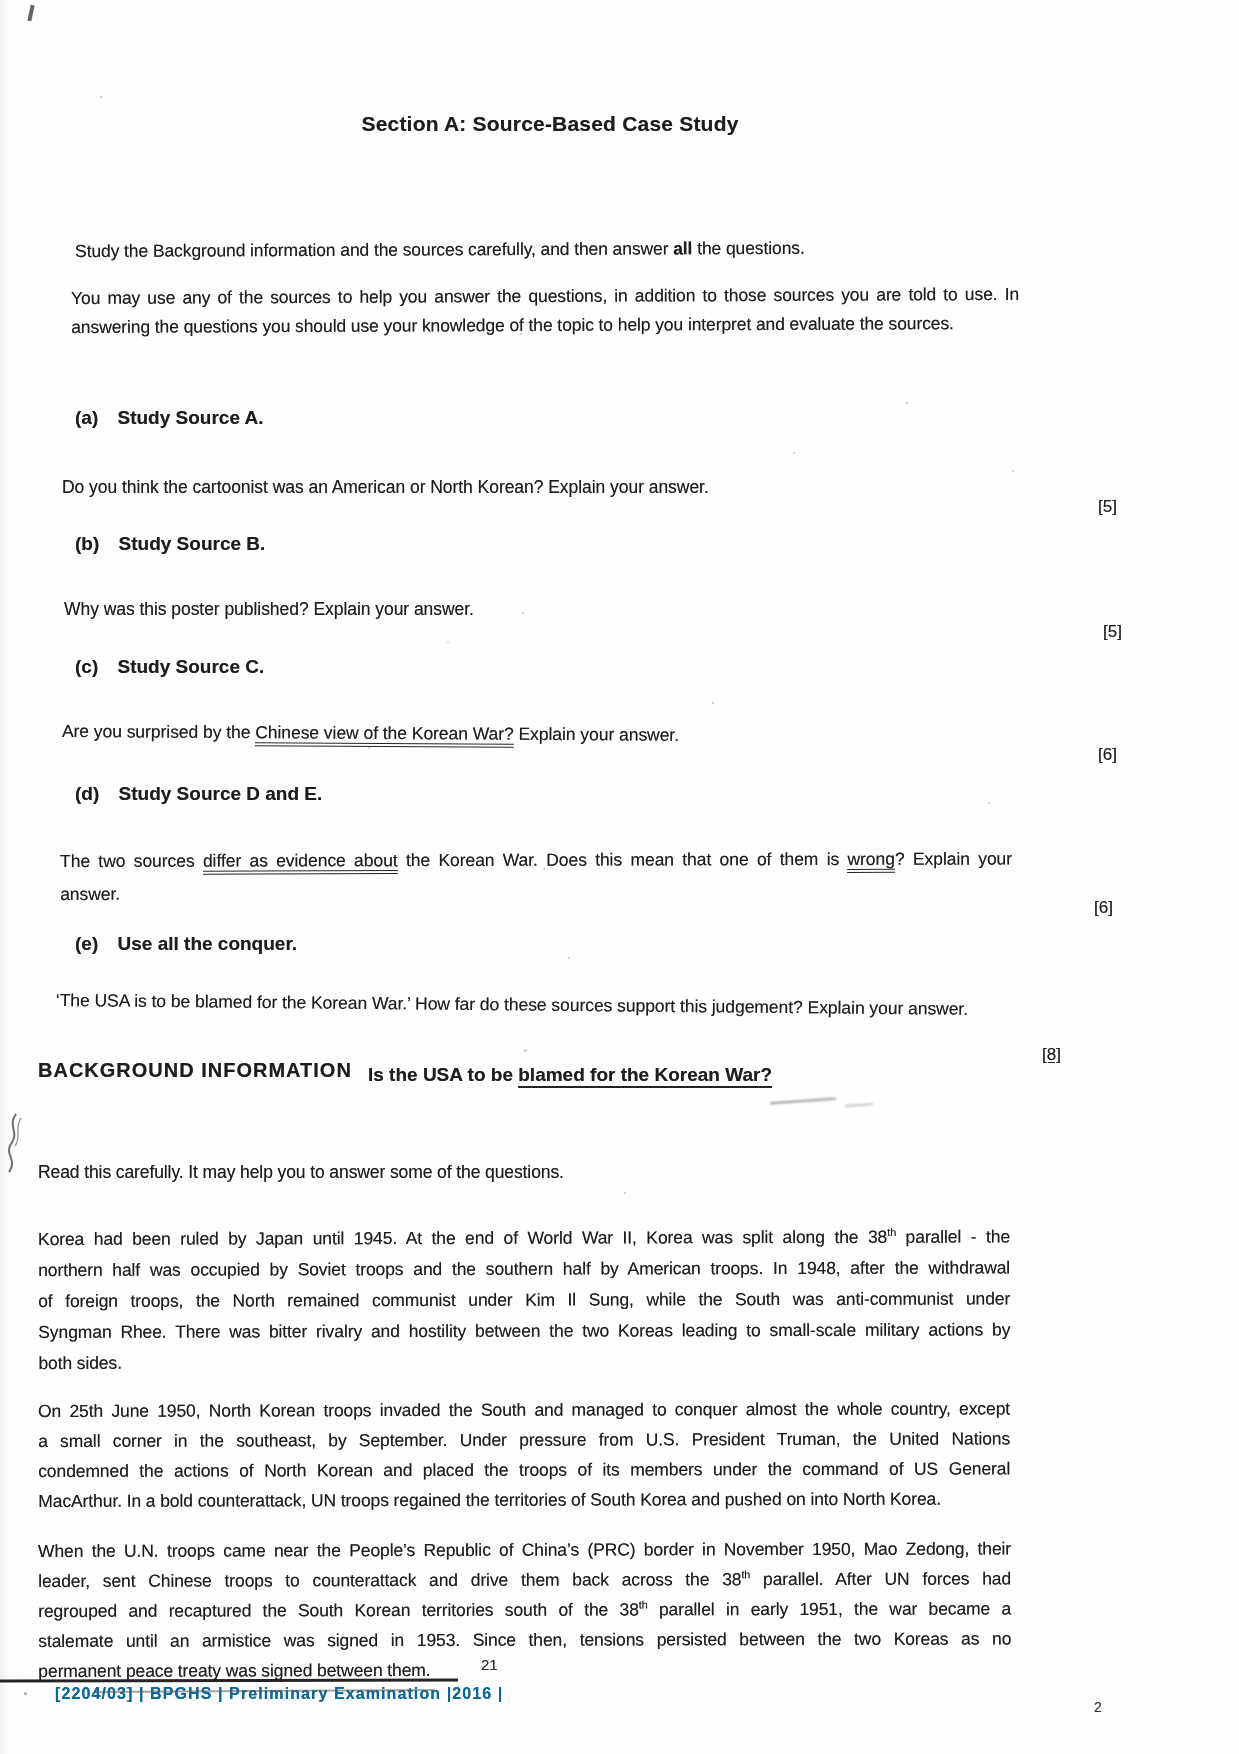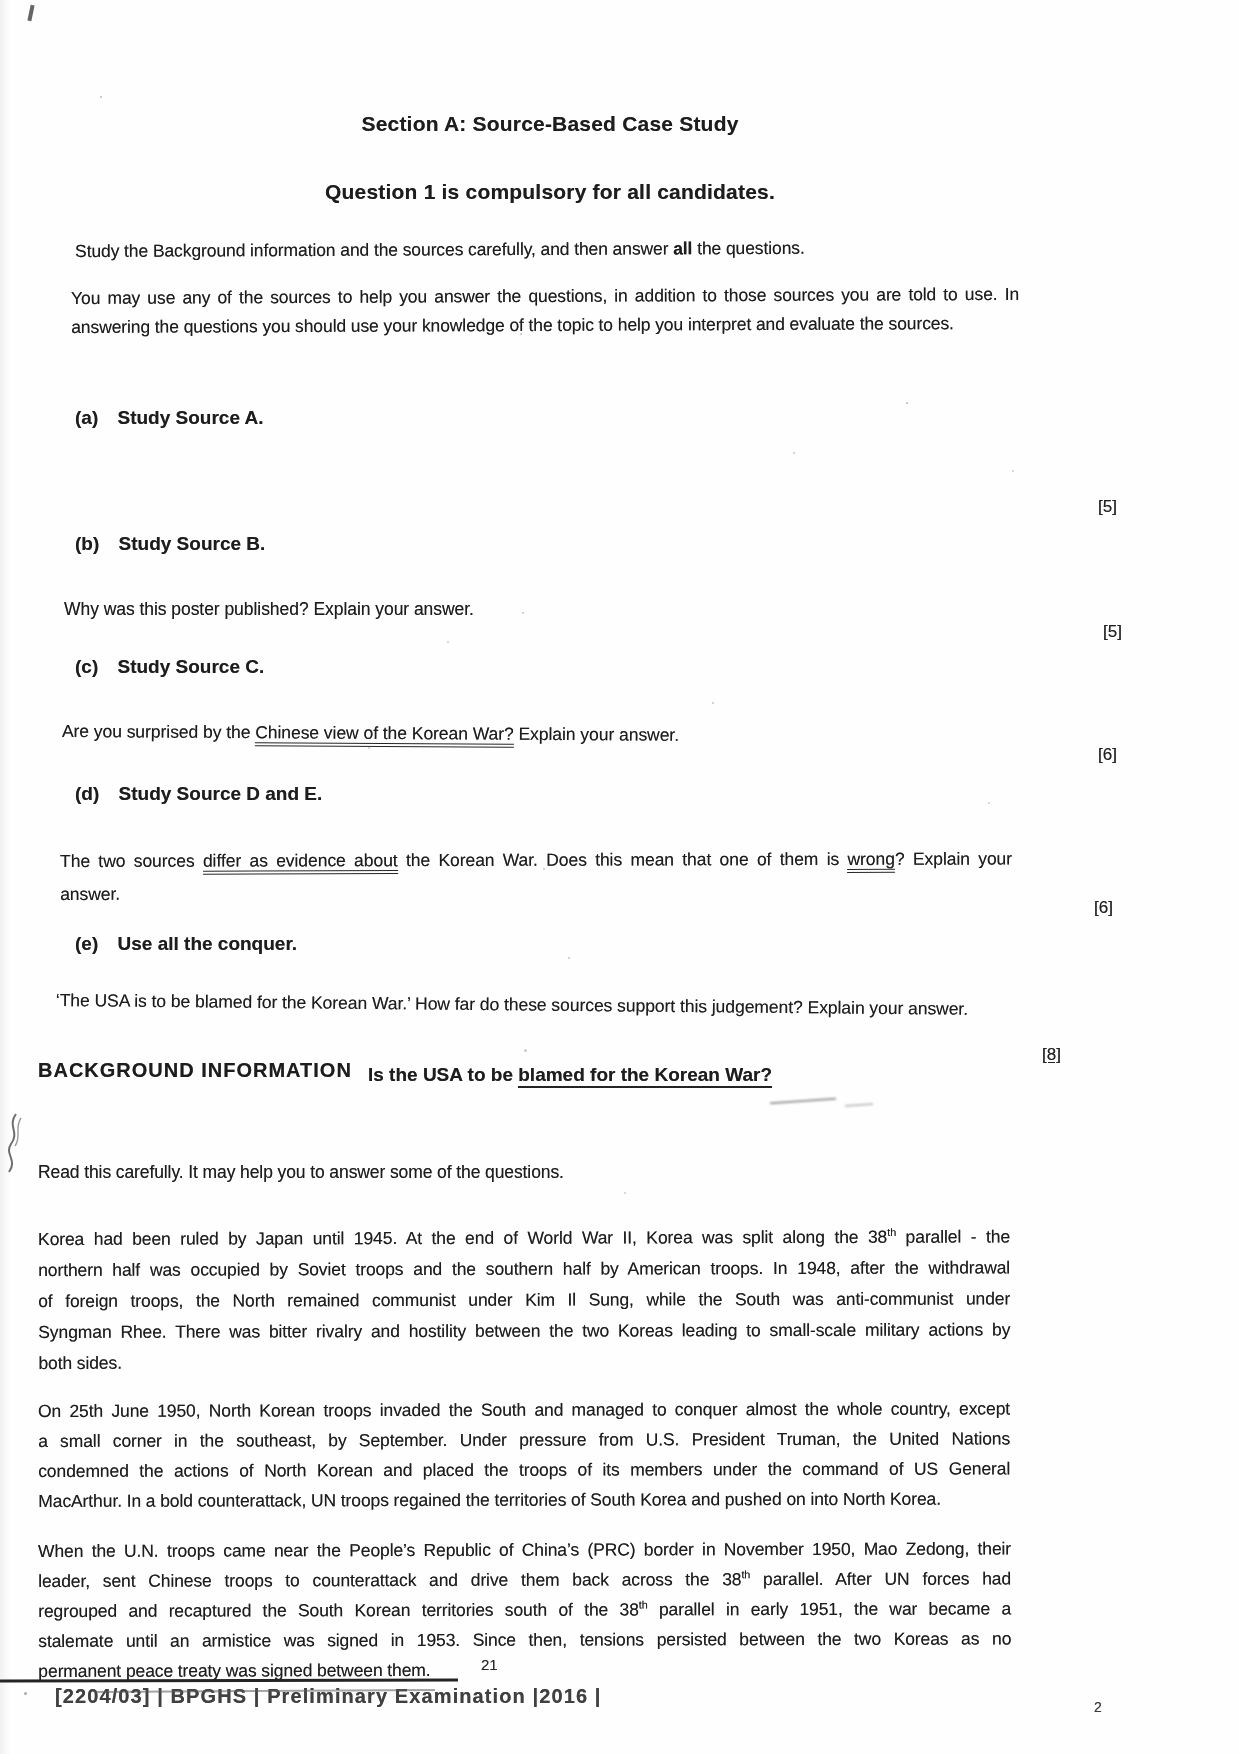--- a/index.html
+++ b/index.html
@@ -35,21 +35,21 @@
   sup{font-size:.62em;vertical-align:super;line-height:0;}
   .headline{font-size:19px;font-weight:bold;}
   .bg-head{font-size:20px;font-weight:bold;letter-spacing:1px;}
   .para{font-size:17.5px;letter-spacing:-.1px;}
   .tilt-ccw{transform:rotate(-.25deg);transform-origin:left top;}
   .tilt-ccw2{transform:rotate(-.15deg);transform-origin:left top;}
   .tilt-cw{transform:rotate(.35deg);transform-origin:left top;}
   .tilt-cw2{transform:rotate(.55deg);transform-origin:left top;}
   .footer-rule{height:3px;background:#242424;transform:rotate(-.15deg);}
   .footer-ref{
-    font-size:20px;font-weight:bold;color:#404040;letter-spacing:1.1px;
+    font-size:16px;font-weight:bold;color:#0369a1;letter-spacing:1.1px;
     filter:blur(.45px);white-space:nowrap;
   }
   .smear{height:2px;background:#5a5a5a;opacity:.55;transform:rotate(-.3deg);}
   .footer-url{
     font-family:"DejaVu Sans Mono","Liberation Mono",monospace;
     font-size:30px;color:#171717;letter-spacing:2.5px;white-space:nowrap;
   }
   .page-num{font-size:14px;color:#3a3a3a;filter:blur(.3px);}
   .page-note{font-size:15px;color:#2c2c2c;}
   .speck{position:absolute;background:#555;border-radius:50%;}
@@ -72,33 +72,33 @@
   <div class="speck" style="left:712px;top:702px;width:2px;height:2px;opacity:.35;"></div>
   <div class="speck" style="left:368px;top:747px;width:2px;height:2px;opacity:.3;"></div>
   <div class="speck" style="left:988px;top:802px;width:2px;height:2px;opacity:.3;"></div>
   <div class="speck" style="left:543px;top:868px;width:2px;height:2px;opacity:.35;"></div>
   <div class="speck" style="left:568px;top:957px;width:2px;height:2px;opacity:.35;"></div>
   <div class="speck" style="left:524px;top:1049px;width:3px;height:3px;opacity:.3;"></div>
   <div class="speck" style="left:624px;top:1192px;width:2px;height:2px;opacity:.3;"></div>
   <div class="speck" style="left:24px;top:1692px;width:3px;height:3px;opacity:.5;"></div>
 
   <div class="abs title center" style="left:0;top:112px;width:1100px;">Section A: Source-Based Case Study</div>
-  <div class="abs title center" style="left:0;top:180px;width:1100px;">Question 1 is compulsory for all candidates.</div>
 
   <div class="abs body-text tilt-ccw" style="left:75px;top:239px;">Study the Background information and the sources carefully, and then answer <b>all</b> the questions.</div>
   <div class="abs body-text jpara tilt-ccw" style="left:71px;top:284px;width:948px;line-height:29px;">
 
   <div class="line">You may use any of the sources to help you answer the questions, in addition to those sources you are told to use. In</div>
       <div class="line">answering the questions you should use your knowledge of the topic to help you interpret and evaluate the sources.</div>
     </div>
 
   <div class="abs q-head" style="left:75px;top:407px;">
     <span class="q-label">(a)</span>
     <span class="q-title">Study Source A.</span>
   </div>
+  <div class="abs q-text" style="left:62px;top:477px;">Do you think the cartoonist was an American or North Korean? Explain your answer.</div>
   <div class="abs mark" style="left:1098px;top:497px;">[5]</div>
 
   <div class="abs q-head" style="left:75px;top:533px;">
     <span class="q-label">(b)</span>
     <span class="q-title">Study Source B.</span>
   </div>
   <div class="abs q-text" style="left:64px;top:599px;">Why was this poster published? Explain your answer.</div>
   <div class="abs mark" style="left:1103px;top:622px;">[5]</div>
 
   <div class="abs q-head" style="left:75px;top:656px;">

